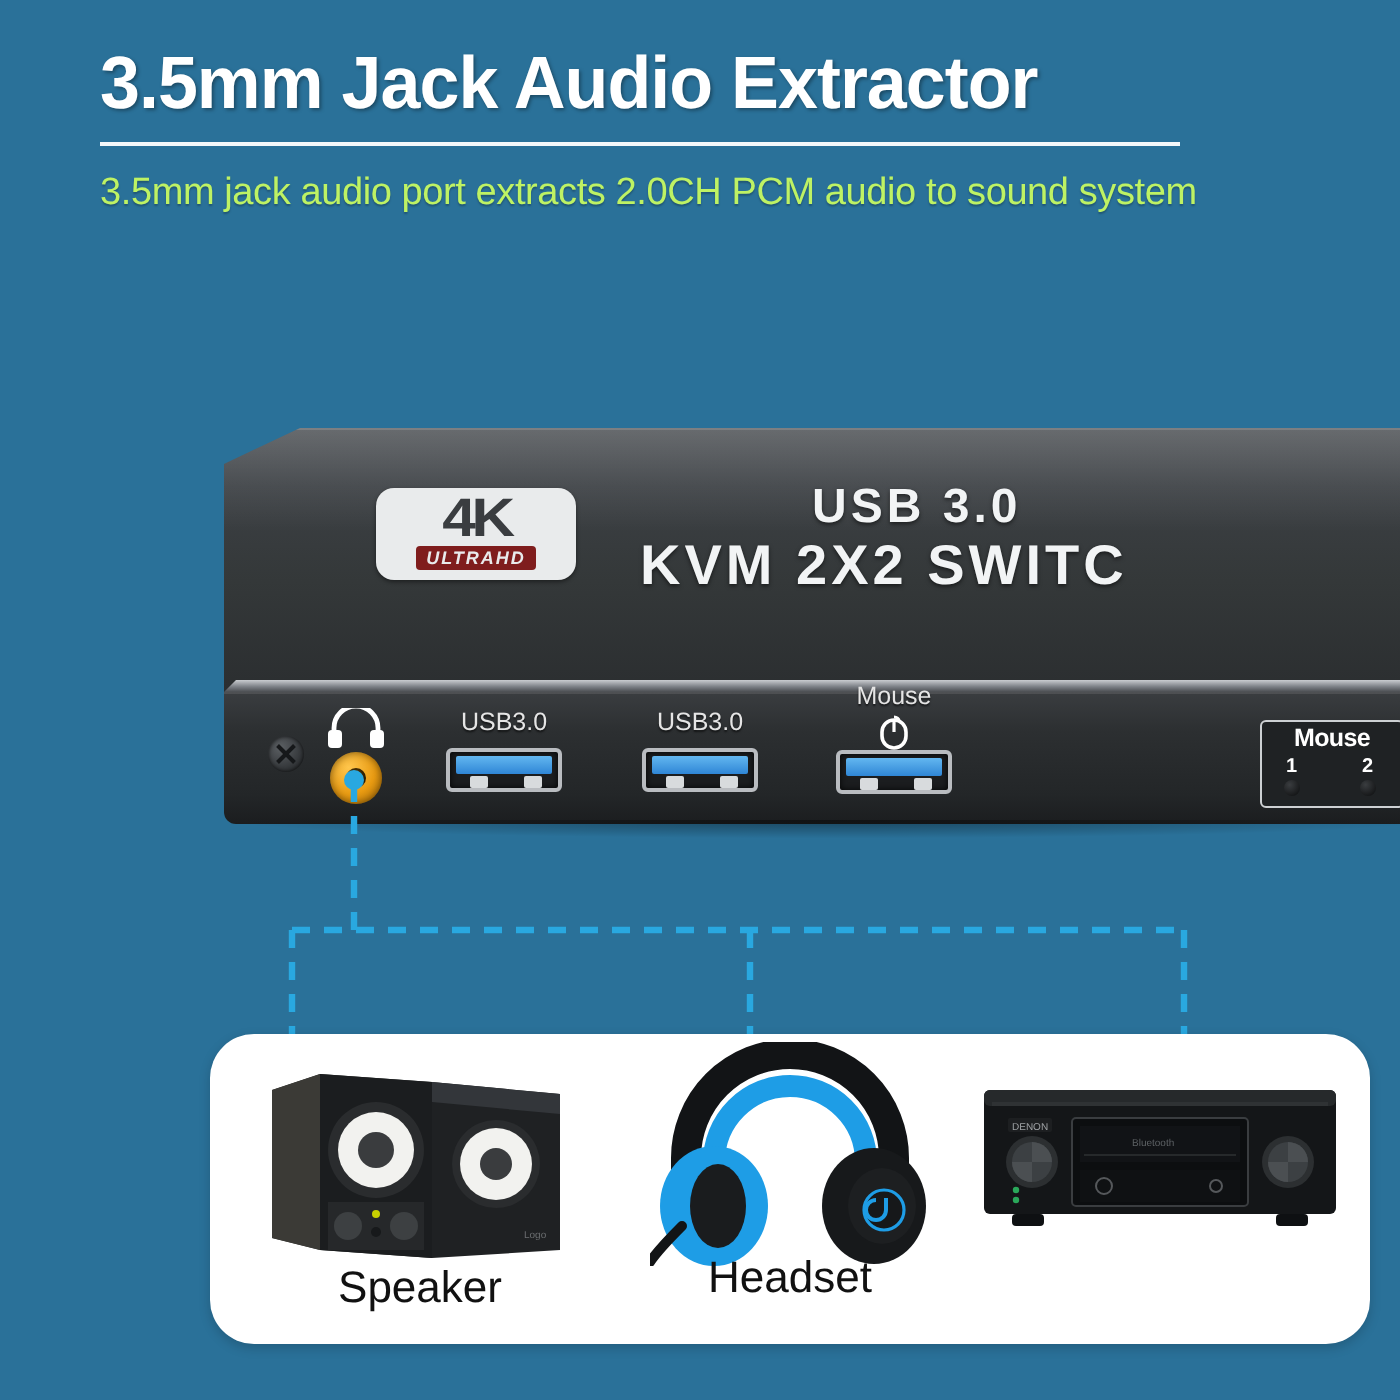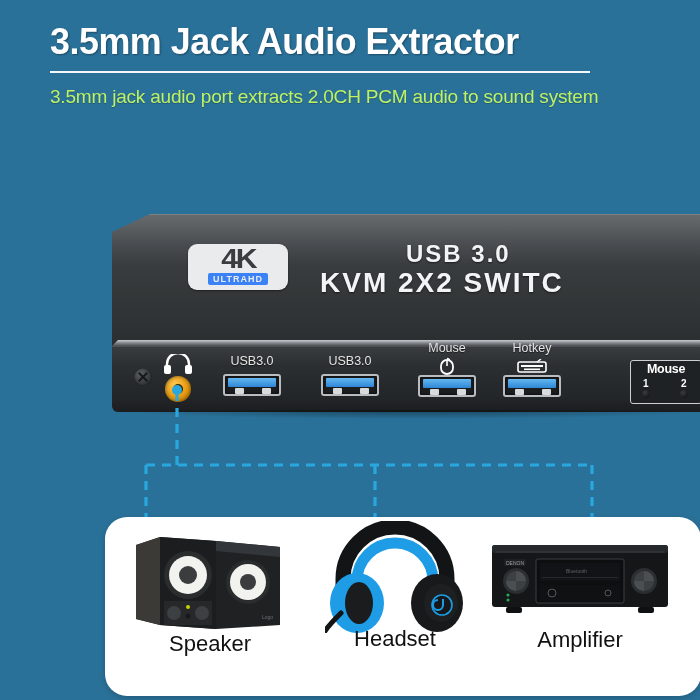--- a/index.html
+++ b/index.html
@@ -68,22 +68,23 @@
     display:flex;flex-direction:column;align-items:center;justify-content:flex-start;
     padding-top:2px;box-sizing:border-box;
     box-shadow:0 1px 2px rgba(0,0,0,.45);
   }
   .badge4k .k{
     font-size:27px;font-weight:bold;color:#3a3d40;line-height:26px;
     letter-spacing:-2px;transform:scaleX(1.12);
   }
   .badge4k .uhd{
     margin-top:1px;font-size:9px;font-weight:bold;color:#e9ebec;
-    background:#3b82f6;border-radius:2px;padding:1px 5px;letter-spacing:1px;
+    background:#7f1d1d;border-radius:2px;padding:1px 5px;letter-spacing:1px;
     line-height:10px;
+    font-style:italic;
   }
 
   .dev-brand{
     position:absolute;left:208px;top:26px;width:400px;
     color:#f2f4f5;font-weight:bold;text-align:left;
     text-shadow:0 1px 2px rgba(0,0,0,.55);
   }
   .dev-brand .l1{font-size:24px;letter-spacing:2px;line-height:27px;padding-left:86px;}
   .dev-brand .l2{font-size:28px;letter-spacing:2px;line-height:32px;white-space:nowrap;}
 
@@ -148,24 +149,23 @@
   }
 
   
   .icn{position:absolute;}
 
   
   #wires{position:absolute;left:0;top:0;width:700px;height:700px;pointer-events:none;}
 
   
   #card{
-    position:absolute;left:105px;top:517px;width:580px;height:179px;
+    position:absolute;left:105px;top:517px;width:580px;height:155px;
     background:#ffffff;border-radius:22px;
     box-shadow:0 2px 6px rgba(0,0,0,.18);
-    padding-left:16px;
   }
   .dev-cell{position:absolute;text-align:center;}
   .dev-cap{
     position:absolute;left:50%;transform:translateX(-50%);
     font-size:22px;color:#111111;white-space:nowrap;
   }
 </style>
 </head>
 <body>
 
@@ -230,36 +230,20 @@
           <path d="M8 1.5 a2.5 2 0 0 1 2.5 2" fill="none" stroke="#ffffff" stroke-width="1.6"></path>
         </svg>
       </div>
       <div class="usbport" style="left:8px;top:34px;">
         <div class="blue"></div>
           <div class="t1"></div>
           <div class="t2"></div>
       </div>
     </div>
 
-    <div class="port" style="left:383px;top:127px;width:74px;height:70px;">
-      <div class="plabel" style="top:0;">Hotkey</div>
-      <div class="icn" style="left:22px;top:18px;">
-        <svg width="30" height="14" viewBox="0 0 30 14">
-          <rect x="1" y="3" width="28" height="10" rx="2" fill="none" stroke="#ffffff" stroke-width="1.6"></rect>
-          <rect x="4" y="6" width="22" height="2" fill="#ffffff"></rect>
-          <rect x="7" y="9.5" width="16" height="1.6" fill="#ffffff"></rect>
-          <path d="M20 3 l4 -3" stroke="#ffffff" stroke-width="1.4"></path>
-        </svg>
-      </div>
-      <div class="usbport" style="left:8px;top:34px;">
-        <div class="blue"></div>
-          <div class="t1"></div>
-          <div class="t2"></div>
-      </div>
-    </div>
 
 
     <div class="outbox" style="left:518px;top:146px;width:72px;height:44px;">
       <div class="ttl">Mouse</div>
       <div class="num" style="left:12px;">1</div>
       <div class="num" style="left:50px;">2</div>
       <div class="led" style="left:11px;"></div>
       <div class="led" style="left:49px;"></div>
     </div>
 
@@ -351,17 +335,16 @@
         <rect x="50" y="24" width="80" height="18" fill="#111316"></rect>
         <text x="76" y="34" fill="#5d6164" font-size="5" font-family="sans-serif">Bluetooth</text>
         <rect x="52" y="38" width="76" height="1" fill="#26292b"></rect>
         <rect x="50" y="46" width="80" height="16" fill="#0f1113"></rect>
         <circle cx="62" cy="54" r="4" fill="none" stroke="#55585b" stroke-width="1"></circle>
         <circle cx="118" cy="54" r="3" fill="none" stroke="#55585b" stroke-width="1"></circle>
 
         <rect x="16" y="68" width="16" height="6" rx="2" fill="#0e1012"></rect>
         <rect x="148" y="68" width="16" height="6" rx="2" fill="#0e1012"></rect>
       </svg>
-      <div class="dev-cap" style="top:88px;">Amplifier</div>
     </div>
 
   </div>
 </div>
 
 </body></html>

